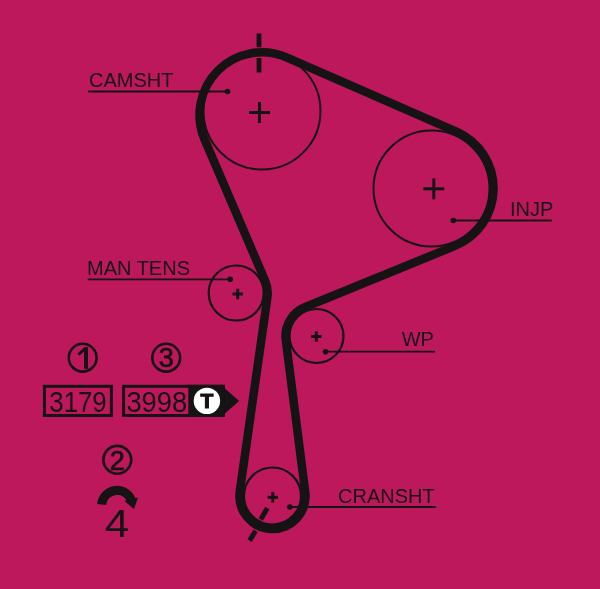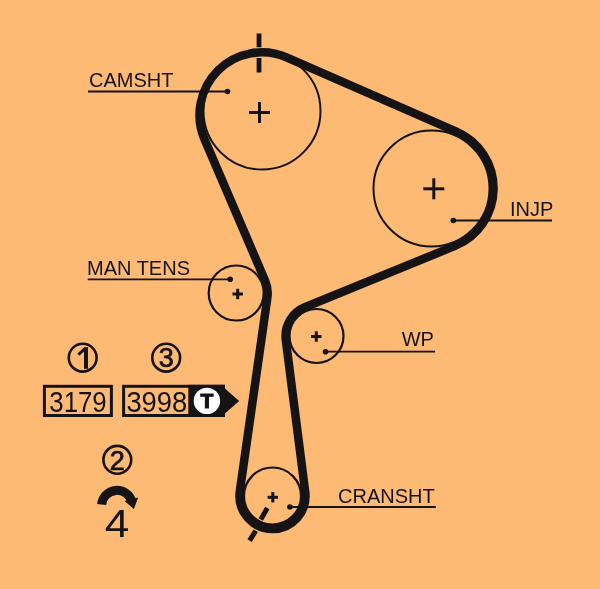--- a/index.html
+++ b/index.html
@@ -1,16 +1,16 @@
 <!DOCTYPE html>
 <html><head>
 <meta charset="utf-8">
 <style>
   html,body{margin:0;padding:0;background:#fff;}
-  .wrap{width:600px;height:589px;position:relative;background:#fdba74;}
+  .wrap{width:600px;height:589px;position:relative;background:#be185d;}
   svg{display:block;}
   text{font-family:"Liberation Sans",sans-serif;fill:#161315;}
 </style>
 </head>
 <body>
 <div class="wrap">
 <svg width="600" height="589" viewBox="0 0 600 589">
 
   <path d="M 287.1 57.6 L 456.4 131.7 A 62.0 62.0 0 0 1 455.0 245.9 L 304.8 307.3 A 31.0 31.0 0 0 0 285.8 339.9 L 305.2 491.8 A 33.0 33.0 0 1 1 239.8 491.4 L 267.4 297.4 A 31.5 31.5 0 0 0 265.1 280.6 L 204.6 139.5 A 62.5 62.5 0 0 1 287.1 57.6 Z" fill="none" stroke="#161315" stroke-width="8.5" stroke-linejoin="round"></path>
 

